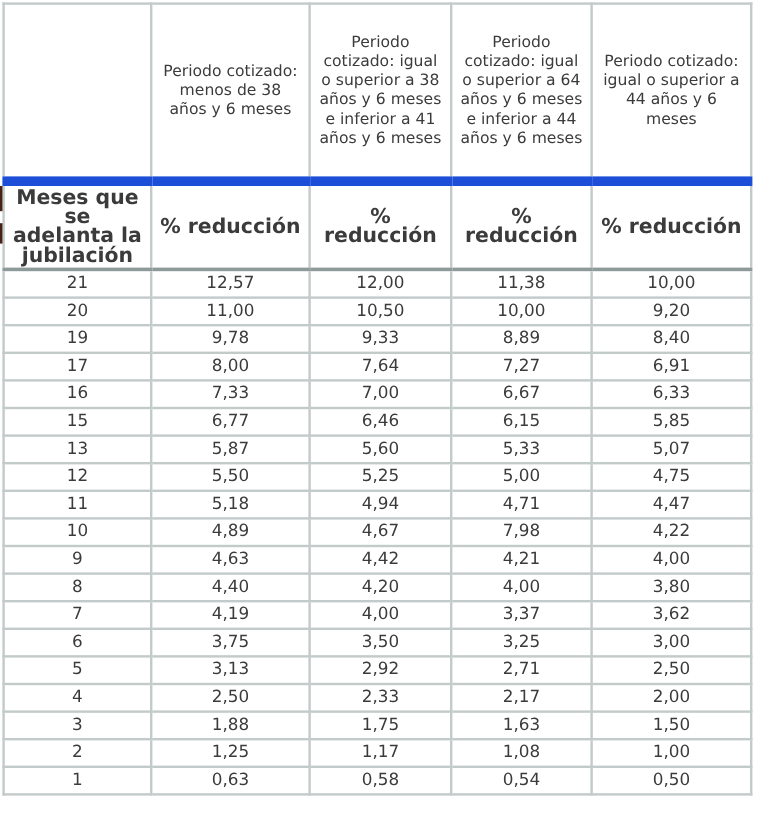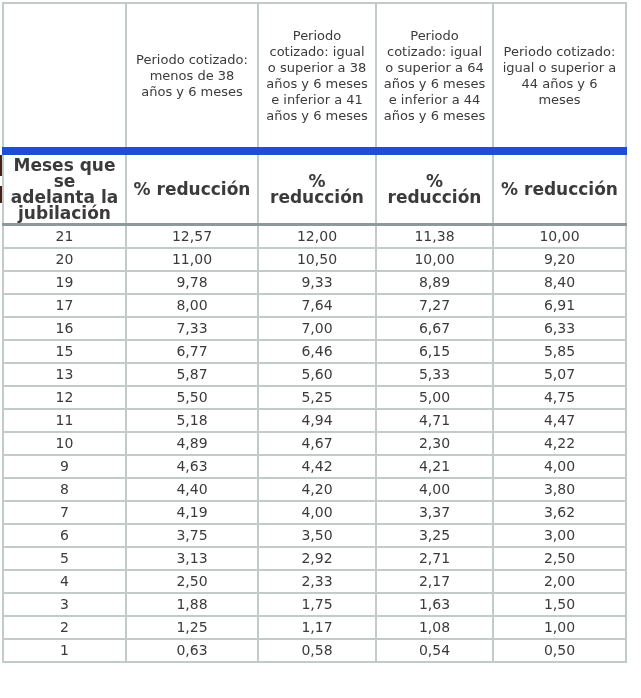--- a/index.html
+++ b/index.html
@@ -164,21 +164,21 @@
           <td>11</td>
           <td>5,18</td>
           <td>4,94</td>
           <td>4,71</td>
           <td>4,47</td>
         </tr>
         <tr>
           <td>10</td>
           <td>4,89</td>
           <td>4,67</td>
-          <td>2,30</td>
+          <td>7,98</td>
           <td>4,22</td>
         </tr>
         <tr>
           <td>9</td>
           <td>4,63</td>
           <td>4,42</td>
           <td>4,21</td>
           <td>4,00</td>
         </tr>
         <tr>

